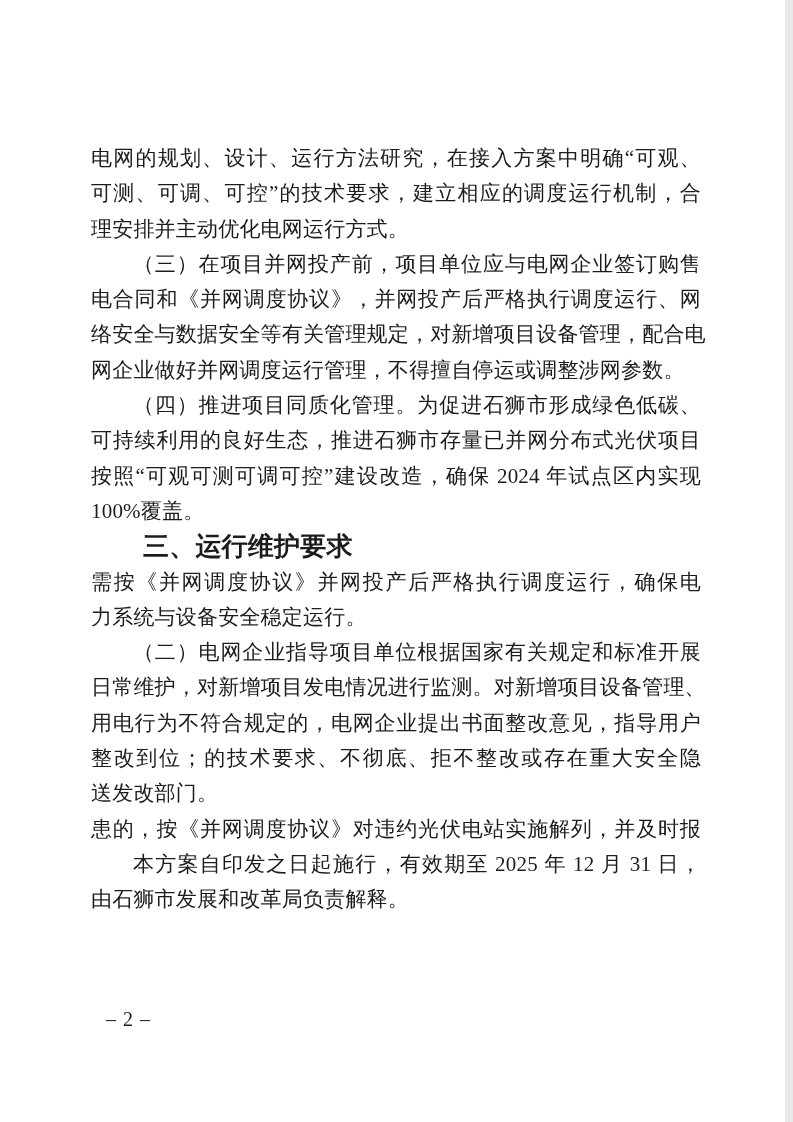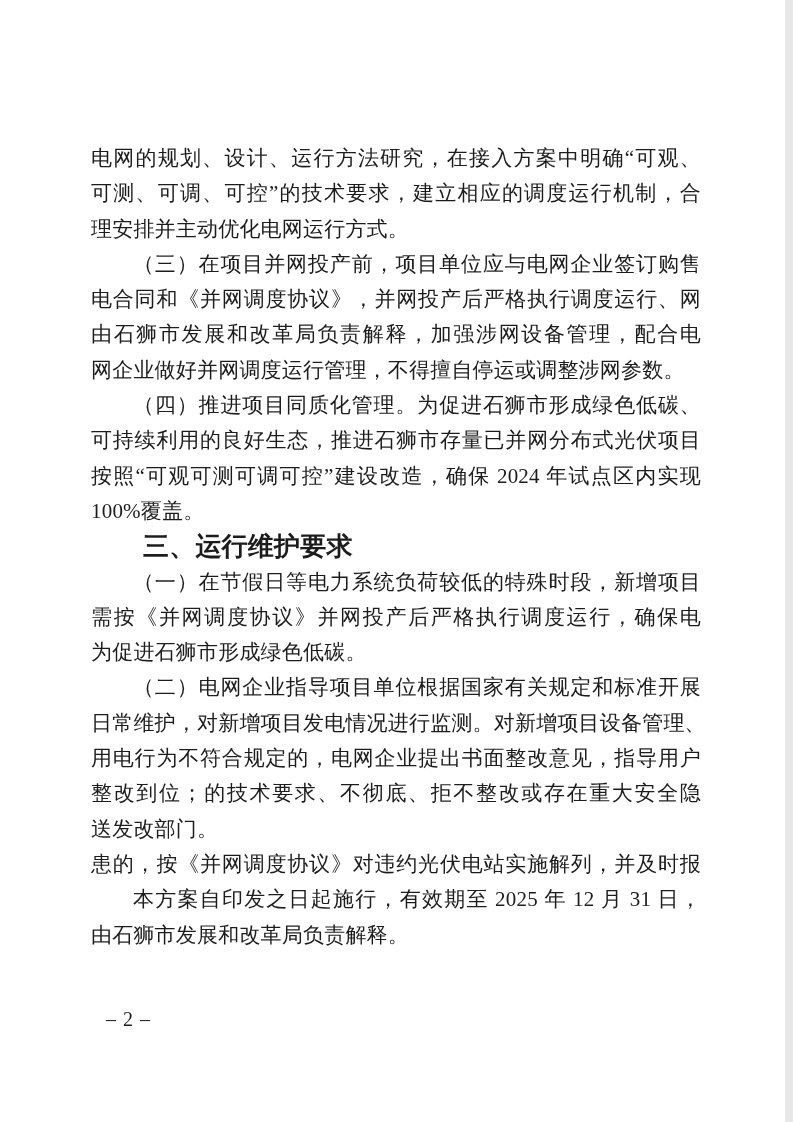--- a/index.html
+++ b/index.html
@@ -54,30 +54,29 @@
 </head>
 <body>
 
 <div class="page">
   <div class="textblock">
     <div class="line">电网的规划、设计、运行方法研究，在接入方案中明确“可观、</div>
     <div class="line">可测、可调、可控”的技术要求，建立相应的调度运行机制，合</div>
     <div class="line pend">理安排并主动优化电网运行方式。</div>
     <div class="line ind">（三）在项目并网投产前，项目单位应与电网企业签订购售</div>
     <div class="line">电合同和《并网调度协议》，并网投产后严格执行调度运行、网</div>
-    <div class="line">由石狮市发展和改革局负责解释，加强涉网设备管理，配合电</div>
+    <div class="line">络安全与数据安全等有关管理规定，对新增项目设备管理，配合电</div>
     <div class="line pend">网企业做好并网调度运行管理，不得擅自停运或调整涉网参数。</div>
     <div class="line ind">（四）推进项目同质化管理。为促进石狮市形成绿色低碳、</div>
     <div class="line">可持续利用的良好生态，推进石狮市存量已并网分布式光伏项目</div>
     <div class="line">按照“可观可测可调可控”建设改造，确保 2024 年试点区内实现</div>
     <div class="line pend">100%覆盖。</div>
     <div class="line ind head pend">三、运行维护要求</div>
-    <div class="line ind">（一）在节假日等电力系统负荷较低的特殊时段，新增项目</div>
     <div class="line">需按《并网调度协议》并网投产后严格执行调度运行，确保电</div>
-    <div class="line pend">为促进石狮市形成绿色低碳。</div>
+    <div class="line pend">力系统与设备安全稳定运行。</div>
     <div class="line ind">（二）电网企业指导项目单位根据国家有关规定和标准开展</div>
     <div class="line">日常维护，对新增项目发电情况进行监测。对新增项目设备管理、</div>
     <div class="line">用电行为不符合规定的，电网企业提出书面整改意见，指导用户</div>
     <div class="line">整改到位；的技术要求、不彻底、拒不整改或存在重大安全隐</div>
     <div class="line pend">送发改部门。</div>
     <div class="line">患的，按《并网调度协议》对违约光伏电站实施解列，并及时报</div>
     <div class="line ind">本方案自印发之日起施行，有效期至 2025 年 12 月 31 日，</div>
     <div class="line pend">由石狮市发展和改革局负责解释。</div>
   </div>
 

